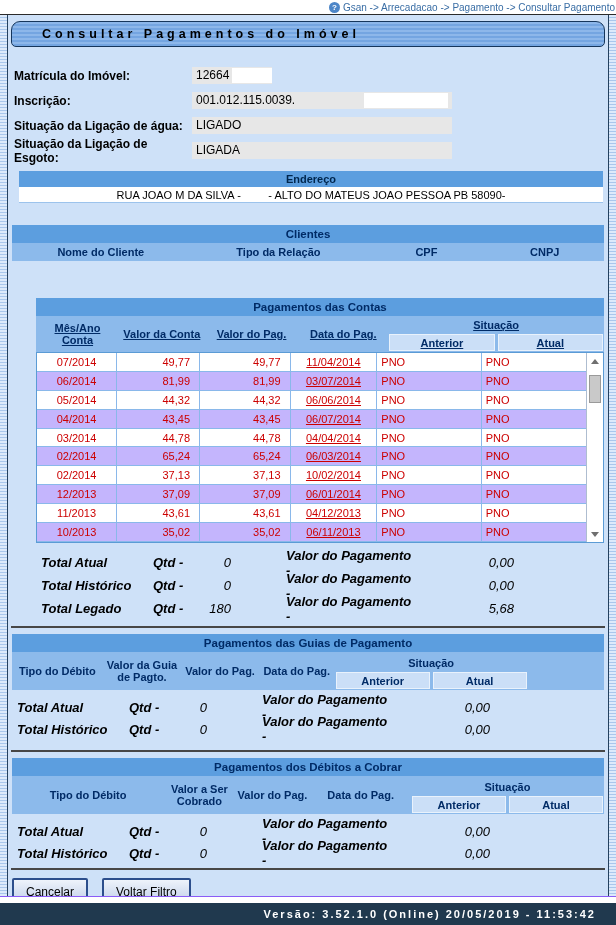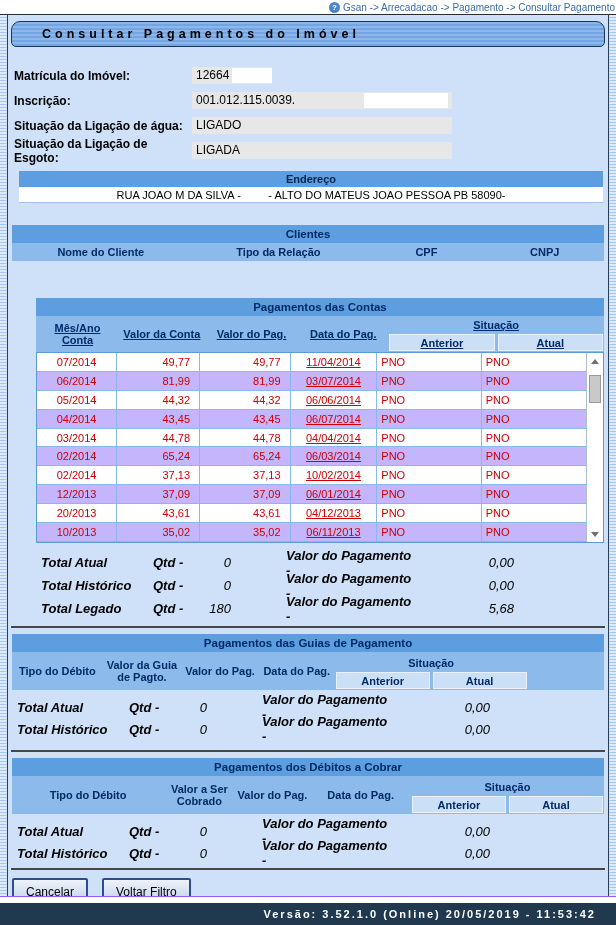--- a/index.html
+++ b/index.html
@@ -283,21 +283,21 @@
               <div class="pc c0">12/2013</div>
               <div class="pc c1">37,09</div>
               <div class="pc c2">37,09</div>
               <div class="pc c3">
                 <span class="dlink">06/01/2014</span>
               </div>
               <div class="pc c4">PNO</div>
               <div class="pc c5">PNO</div>
             </div>
             <div class="prow">
-              <div class="pc c0">20/2013</div>
+              <div class="pc c0">11/2013</div>
               <div class="pc c1">43,61</div>
               <div class="pc c2">43,61</div>
               <div class="pc c3">
                 <span class="dlink">04/12/2013</span>
               </div>
               <div class="pc c4">PNO</div>
               <div class="pc c5">PNO</div>
             </div>
             <div class="prow alt">
               <div class="pc c0">10/2013</div>

